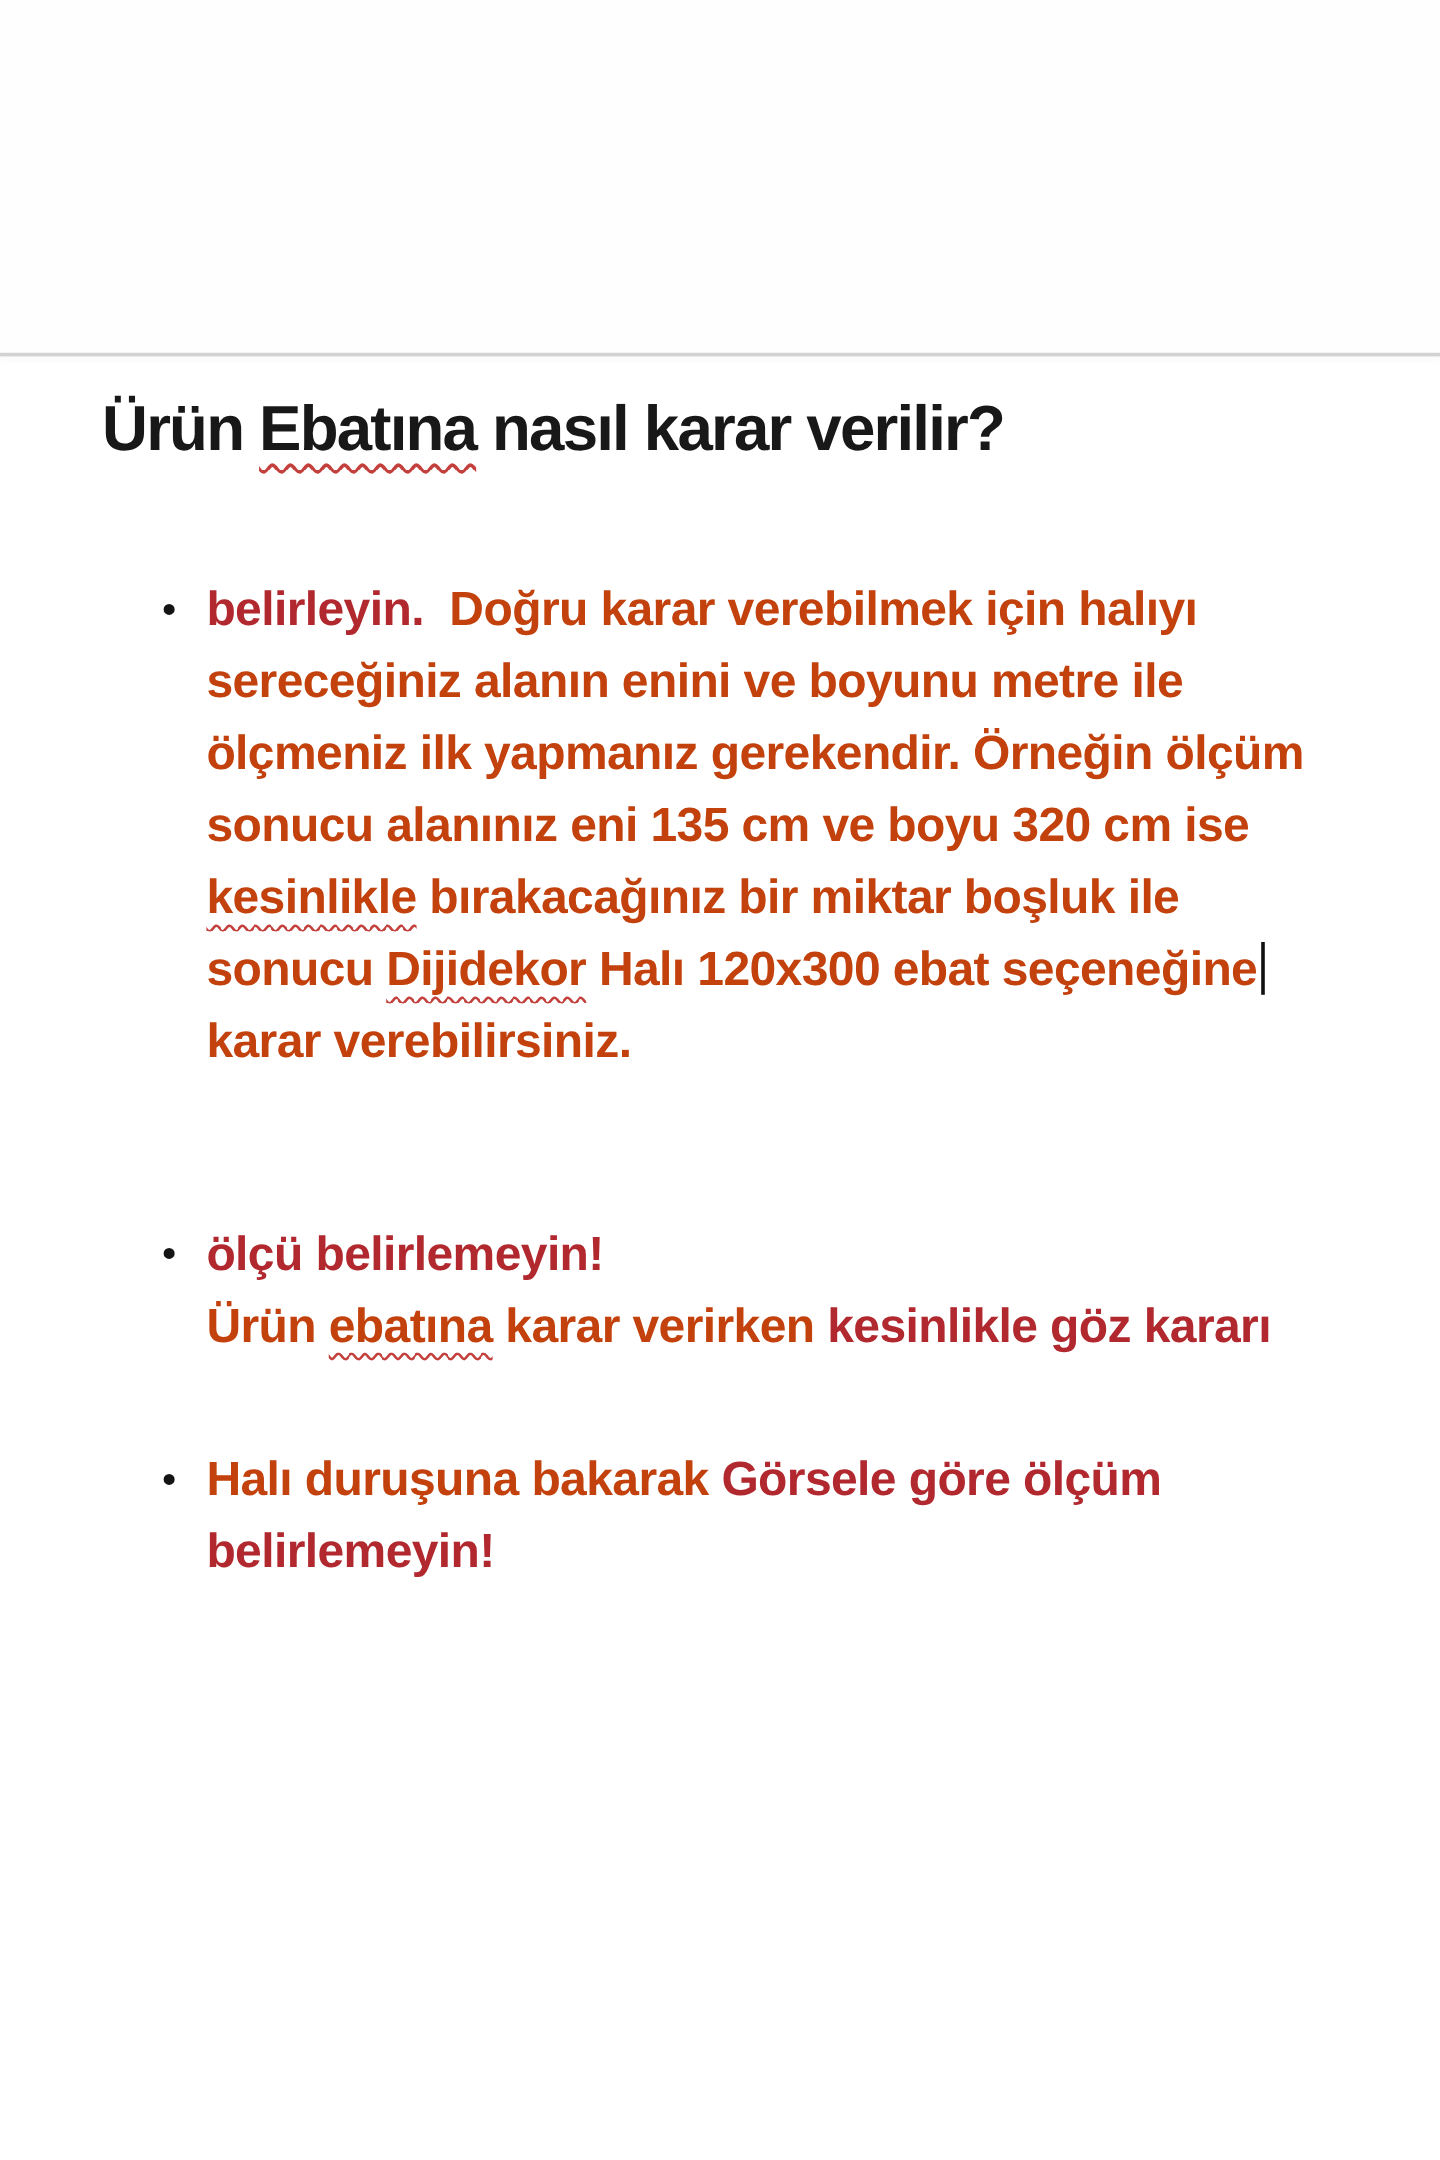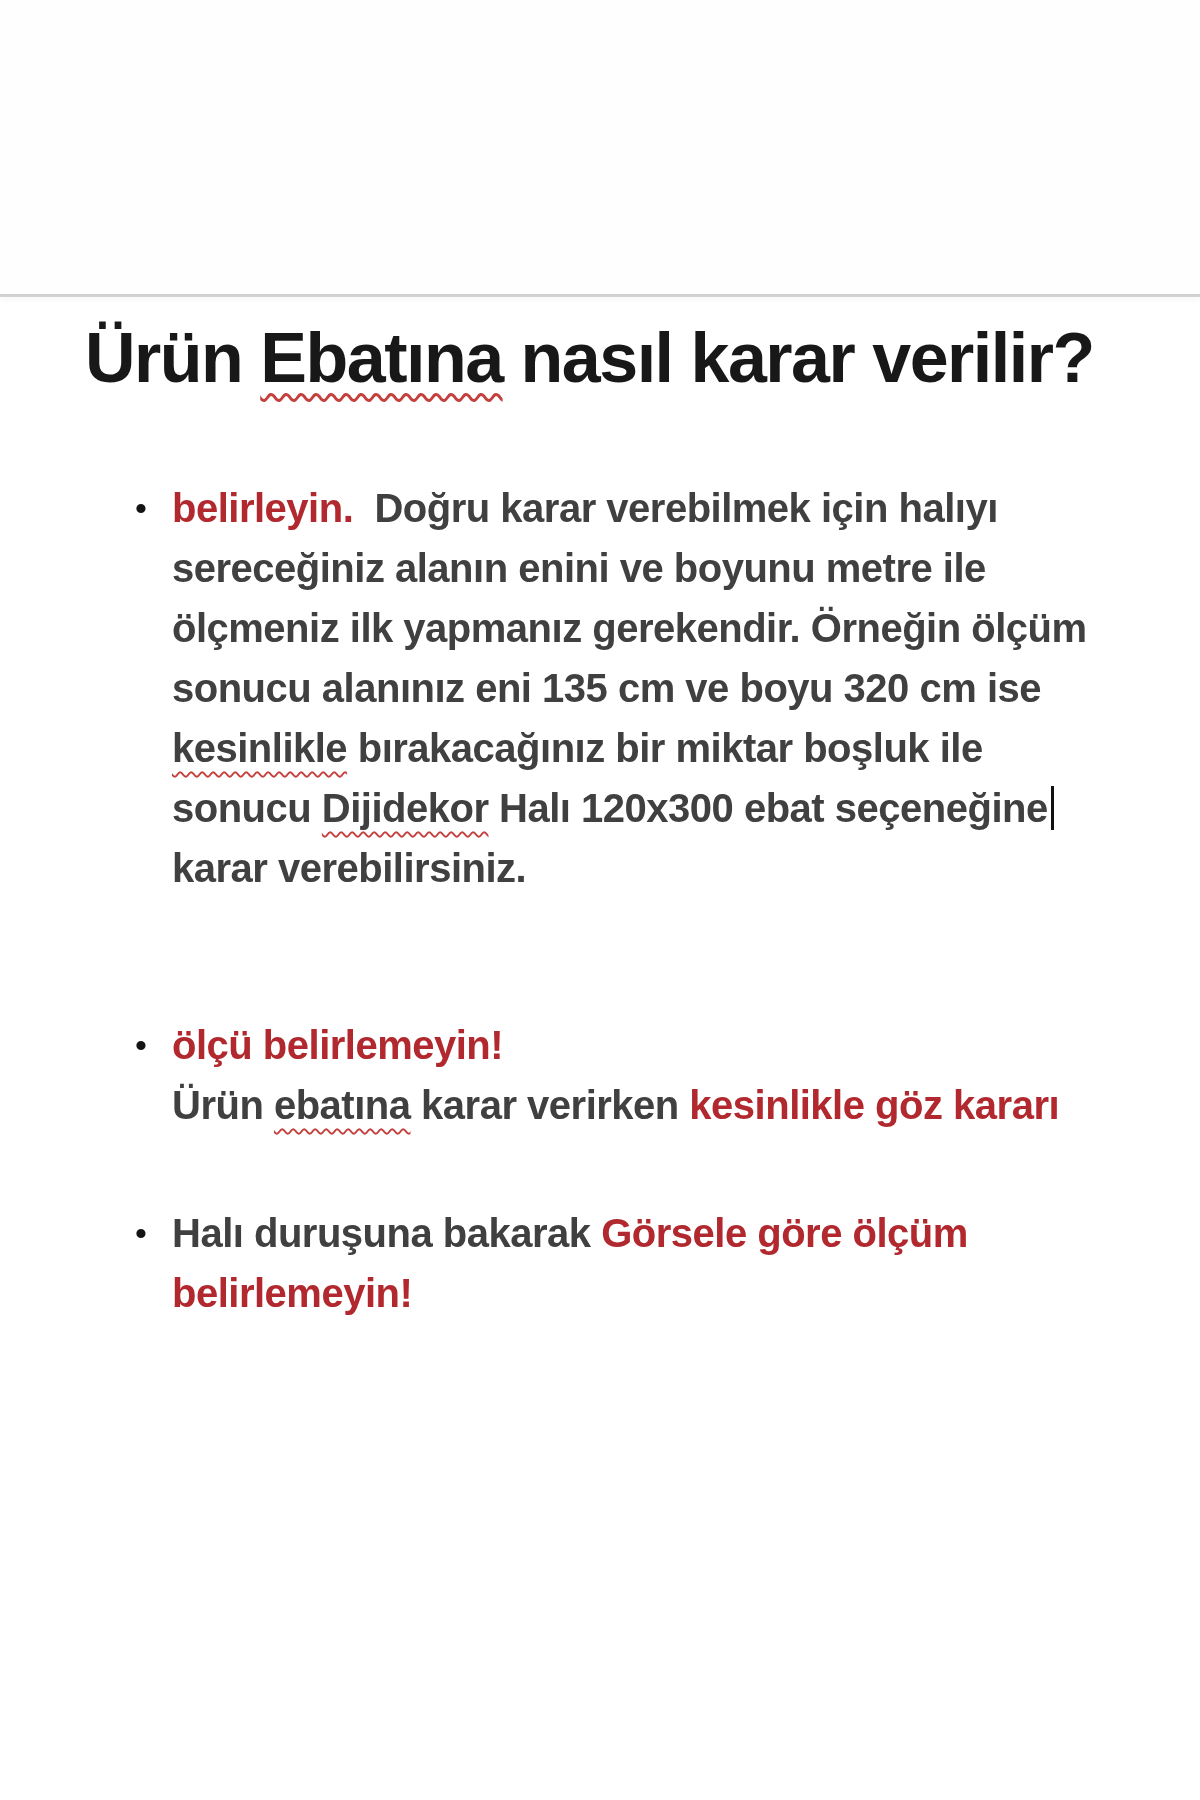--- a/index.html
+++ b/index.html
@@ -20,21 +20,21 @@
     width: 1200px; height: 3px;
     background: #d2d2d2;
     box-shadow: 0 3px 5px rgba(0,0,0,0.04);
   }
   .doc {
     position: absolute; top: 318px; left: 85px;
     width: 1040px;
   }
   h1.doc-title {
     margin: 0; padding: 0;
-    font-size: 70px; font-weight: 700;
+    font-size: 53px; font-weight: 700;
     letter-spacing: -1.5px;
     line-height: 80px;
     color: #181818;
     white-space: pre-wrap;
   }
   .doc-list { margin-top: 80px; }
   .bullet-item { display: flex; align-items: flex-start; }
   .bullet-item.b2 { margin-top: 117px; }
   .bullet-item.b3 { margin-top: 68px; }
   .marker {
@@ -46,21 +46,21 @@
     color: #141414;
   }
   .lines { flex: 1 1 auto; }
   .line {
     font-size: 40px; font-weight: 700;
     line-height: 60px;
     letter-spacing: -0.5px;
     white-space: pre-wrap;
     color: #1f1f1f;
   }
-  .seg-black { color: #404040; }
+  .seg-black { color: #c2410c; }
   .seg-red   { color: #b1292e; }
   .missp {
     text-decoration-line: underline;
     text-decoration-style: wavy;
     text-decoration-color: #c4403c;
     text-decoration-thickness: 2px;
     text-underline-offset: 9px;
   }
   .title-missp {
     text-decoration-line: underline;

